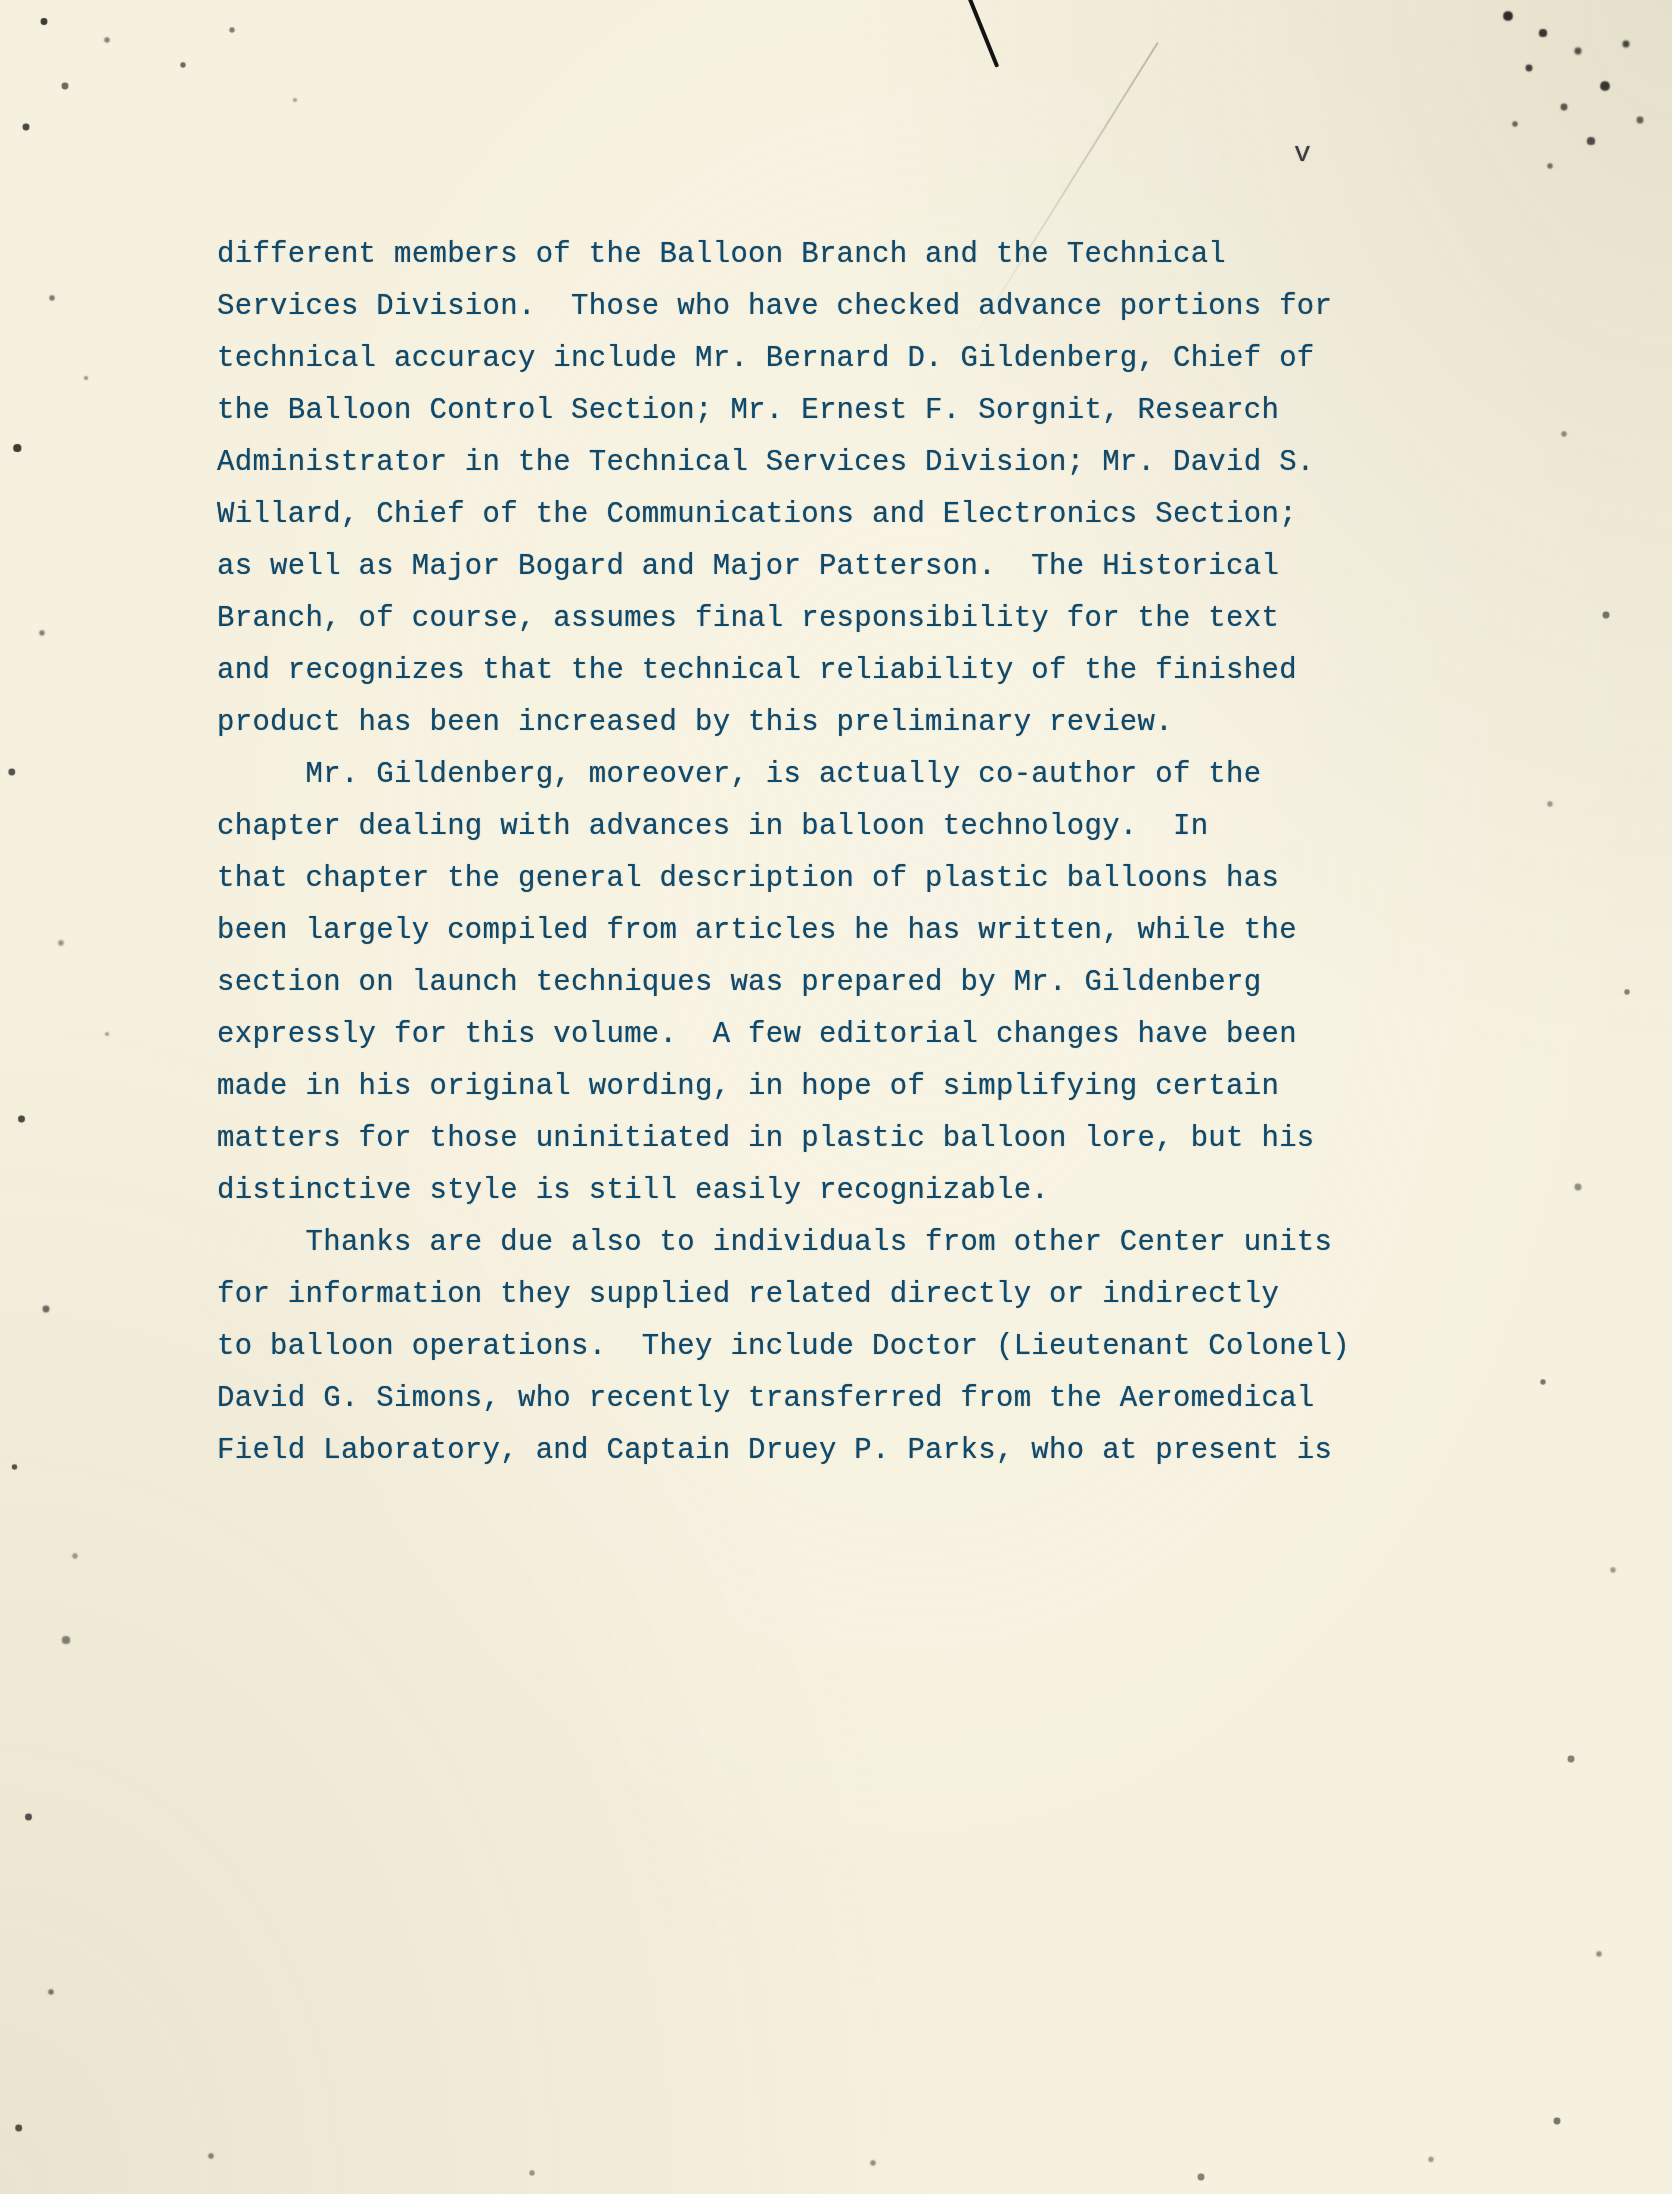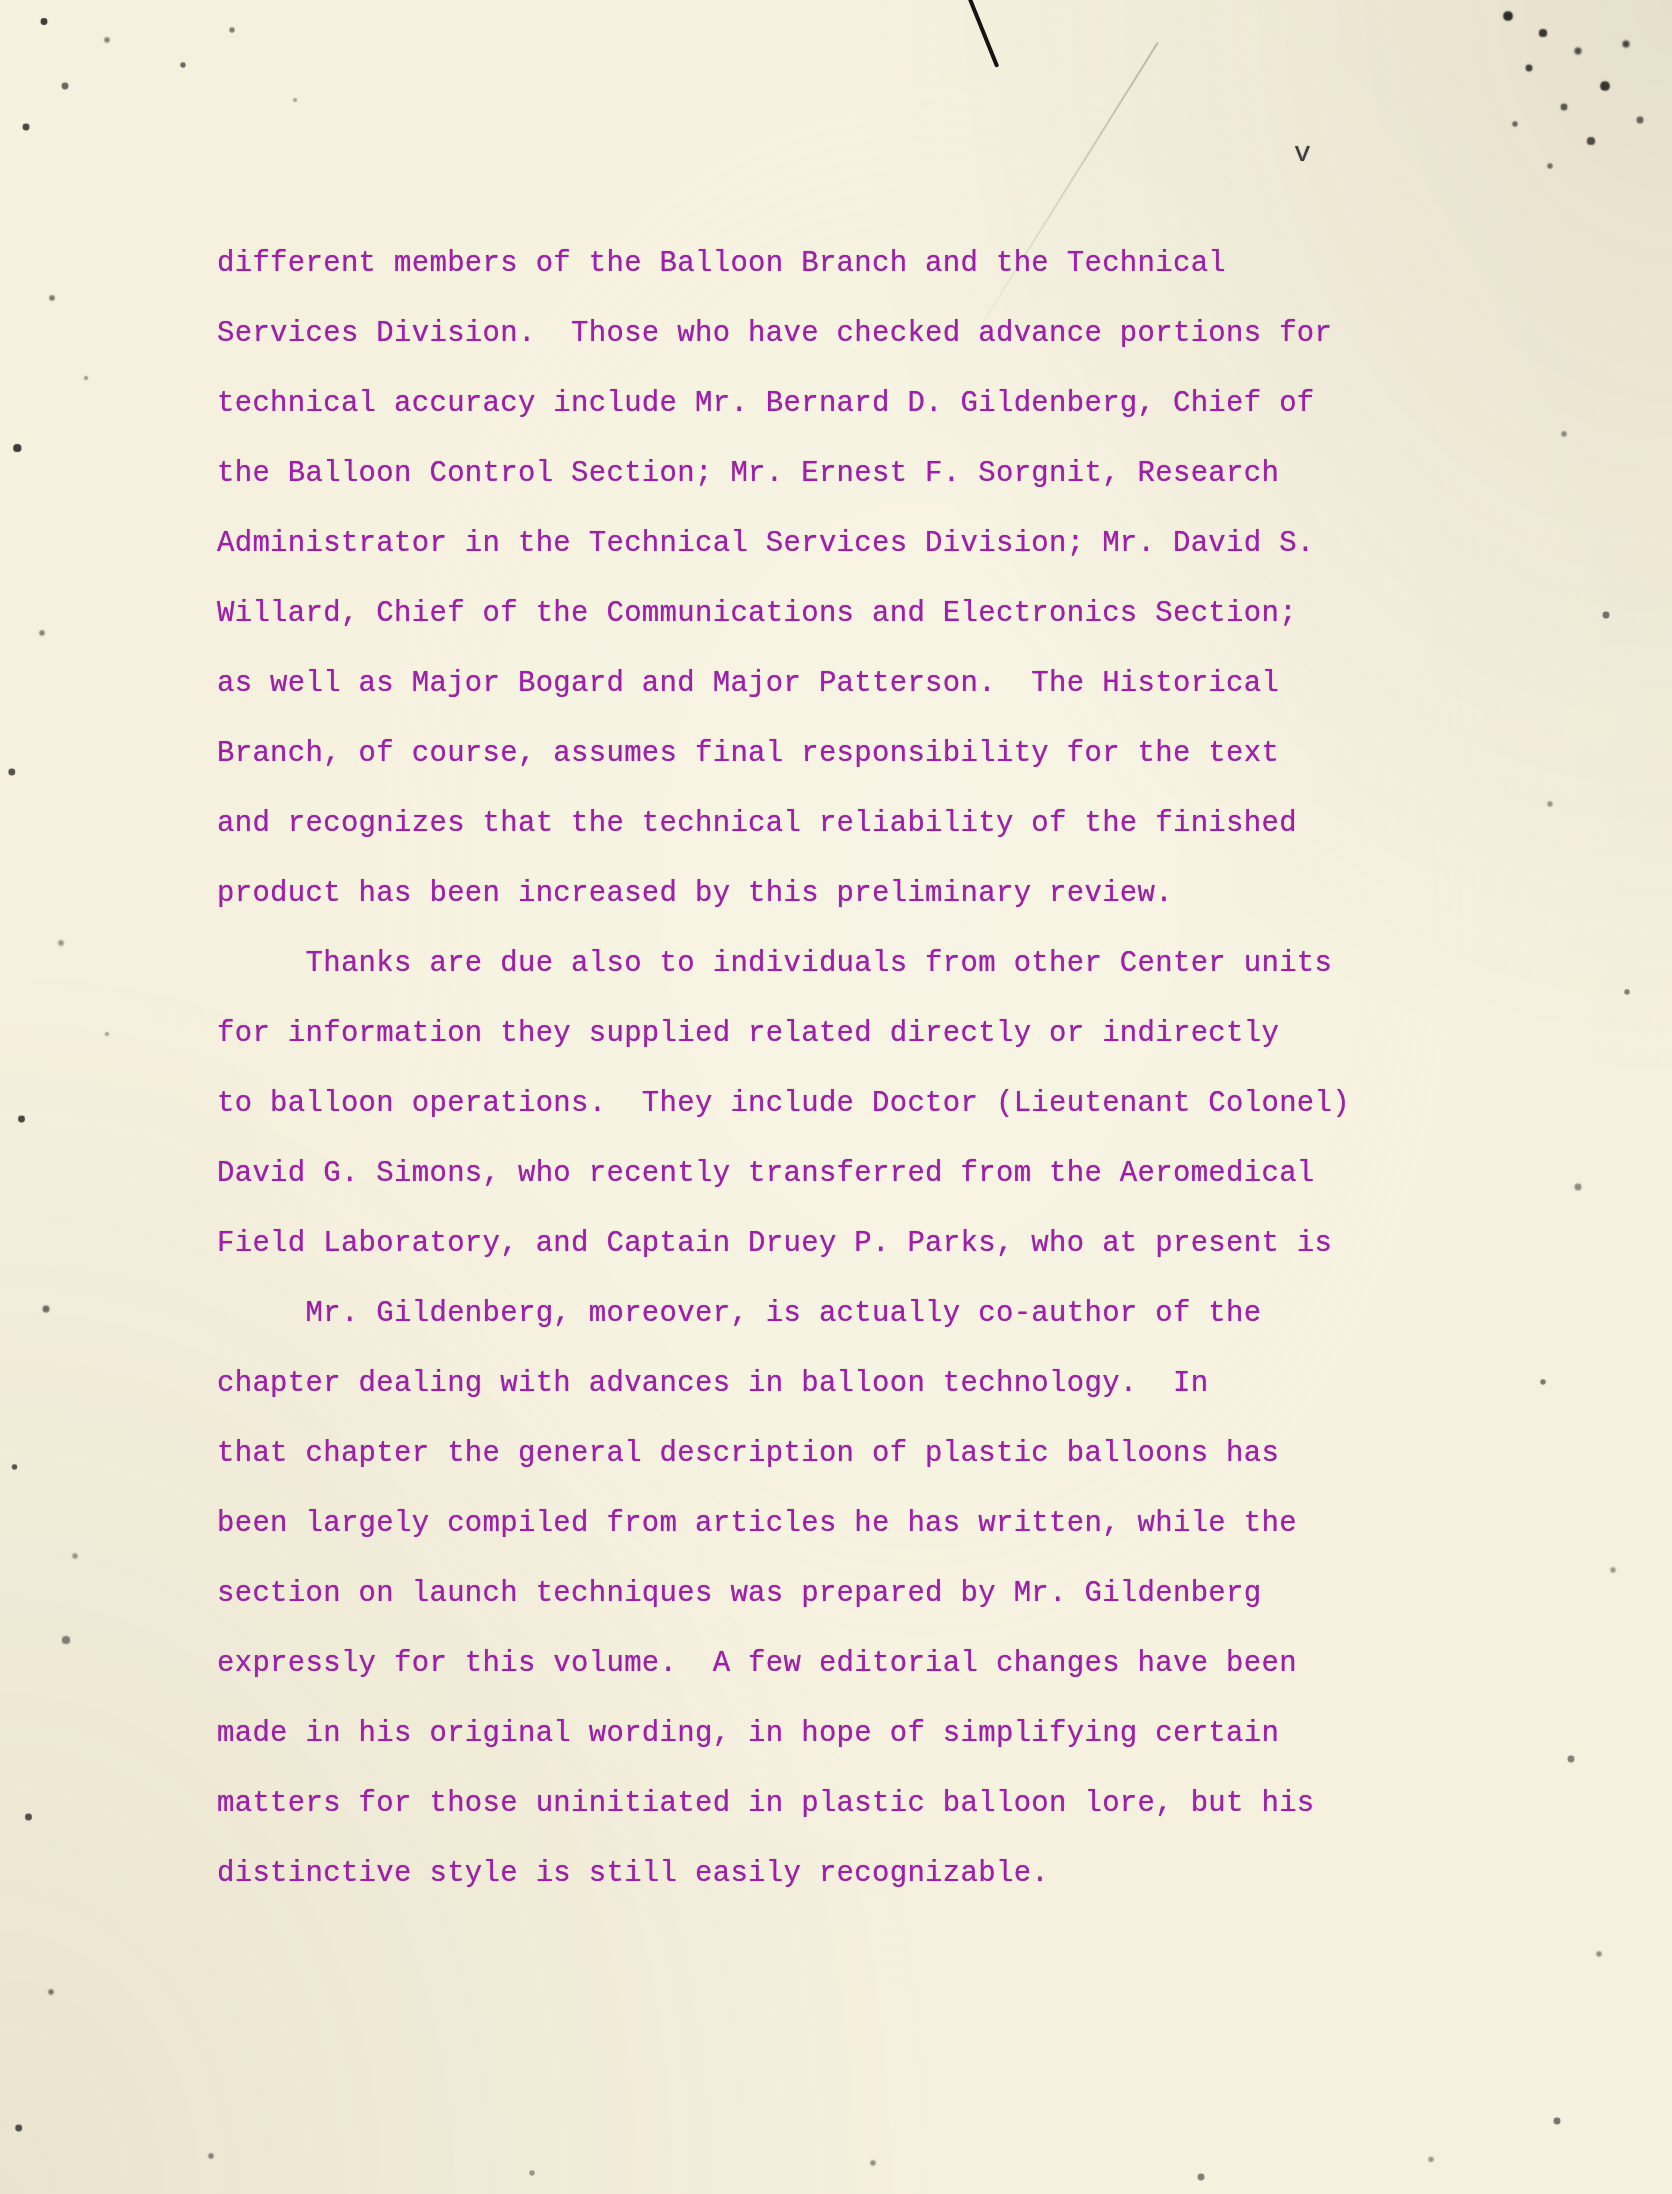--- a/index.html
+++ b/index.html
@@ -32,23 +32,23 @@
     color: #3b3c41;
     text-shadow: 0 0 1.4px rgba(45,45,50,0.55);
   }
 
   .text-body {
     position: absolute;
     left: 217px;
     top: 229px;
     width: 1227px;
     font-size: 29px;
-    line-height: 70px;
+    line-height: 52px;
     letter-spacing: 0.3px;
-    color: #a21caf;
+    color: #0c4a6e;
     text-shadow: 0 0 1px rgba(40,40,46,0.6);
   }
 
   .para {
     margin: 0;
     white-space: pre-wrap;
   }
 
   
   .dot {
@@ -173,30 +173,30 @@
     <p class="para">different members of the Balloon Branch and the Technical
 Services Division.  Those who have checked advance portions for
 technical accuracy include Mr. Bernard D. Gildenberg, Chief of
 the Balloon Control Section; Mr. Ernest F. Sorgnit, Research
 Administrator in the Technical Services Division; Mr. David S.
 Willard, Chief of the Communications and Electronics Section;
 as well as Major Bogard and Major Patterson.  The Historical
 Branch, of course, assumes final responsibility for the text
 and recognizes that the technical reliability of the finished
 product has been increased by this preliminary review.</p>
-    <p class="para">     Thanks are due also to individuals from other Center units
-for information they supplied related directly or indirectly
-to balloon operations.  They include Doctor (Lieutenant Colonel)
-David G. Simons, who recently transferred from the Aeromedical
-Field Laboratory, and Captain Druey P. Parks, who at present is</p>
     <p class="para">     Mr. Gildenberg, moreover, is actually co-author of the
 chapter dealing with advances in balloon technology.  In
 that chapter the general description of plastic balloons has
 been largely compiled from articles he has written, while the
 section on launch techniques was prepared by Mr. Gildenberg
 expressly for this volume.  A few editorial changes have been
 made in his original wording, in hope of simplifying certain
 matters for those uninitiated in plastic balloon lore, but his
 distinctive style is still easily recognizable.</p>
+    <p class="para">     Thanks are due also to individuals from other Center units
+for information they supplied related directly or indirectly
+to balloon operations.  They include Doctor (Lieutenant Colonel)
+David G. Simons, who recently transferred from the Aeromedical
+Field Laboratory, and Captain Druey P. Parks, who at present is</p>
   </div>
 
 </div>
 
 
 </body></html>

